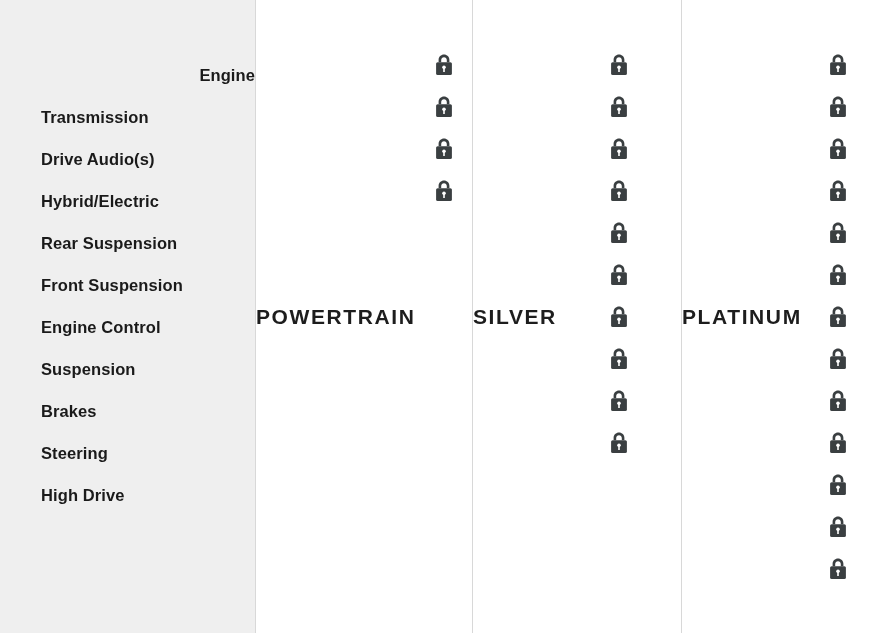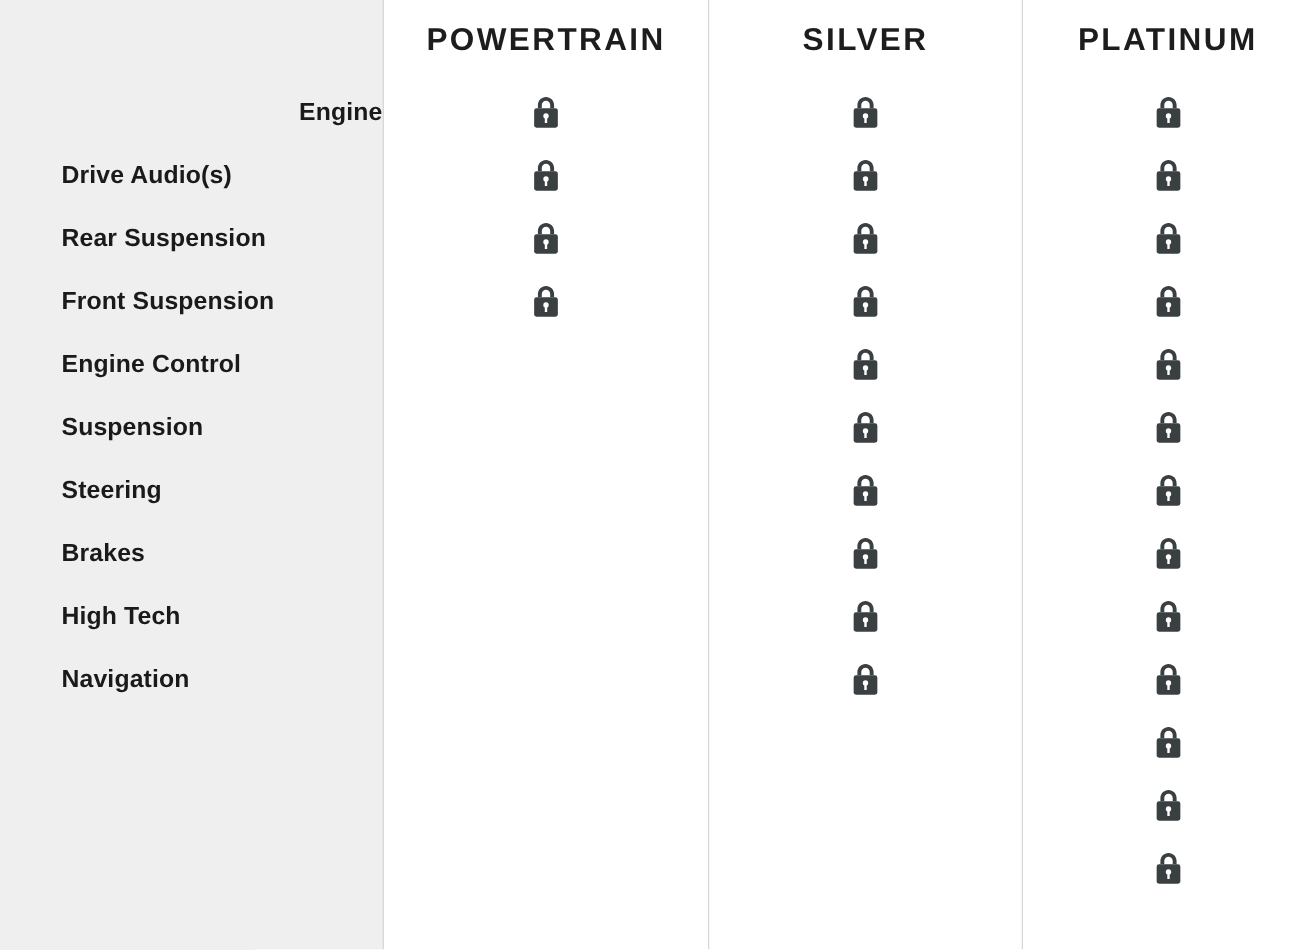--- a/index.html
+++ b/index.html
@@ -50,21 +50,21 @@
     white-space: nowrap;
   }
   .feature-item.indent {
     padding-left: 4px;
     text-align: right;
   }
   
   .plan-col {
     box-sizing: border-box;
     display: flex;
-    flex-direction: column;
+    flex-direction: row;
     align-items: center;
     background: #ffffff;
     position: relative;
   }
   .plan-col.powertrain { flex: 0 0 216px; }
   .plan-col.silver     { flex: 0 0 208px; }
   .plan-col.platinum   { flex: 0 0 193px; }
   .col-divider {
     flex: 0 0 1px;
     background: #d8d8d8;
@@ -105,29 +105,30 @@
 </style>
 </head>
 <body>
 
 <div class="coverage-table">
 
   <div class="feature-col">
     <div class="feature-head"></div>
     <div class="feature-list">
       <div class="feature-item indent">Engine</div>
+      <div class="feature-item">Transmission</div>
       <div class="feature-item">Drive Audio(s)</div>
+      <div class="feature-item">Hybrid/Electric</div>
       <div class="feature-item">Rear Suspension</div>
       <div class="feature-item">Front Suspension</div>
       <div class="feature-item">Engine Control</div>
       <div class="feature-item">Suspension</div>
+      <div class="feature-item">Brakes</div>
       <div class="feature-item">Steering</div>
-      <div class="feature-item">Brakes</div>
-      <div class="feature-item">High Tech</div>
-      <div class="feature-item">Navigation</div>
+      <div class="feature-item">High Drive</div>
     </div>
   </div>
 
   <div class="col-divider"></div>
 
   <div class="plan-col powertrain">
     <div class="plan-head">POWERTRAIN</div>
     <div class="cell-list">
         <div class="cell">
           <span>

